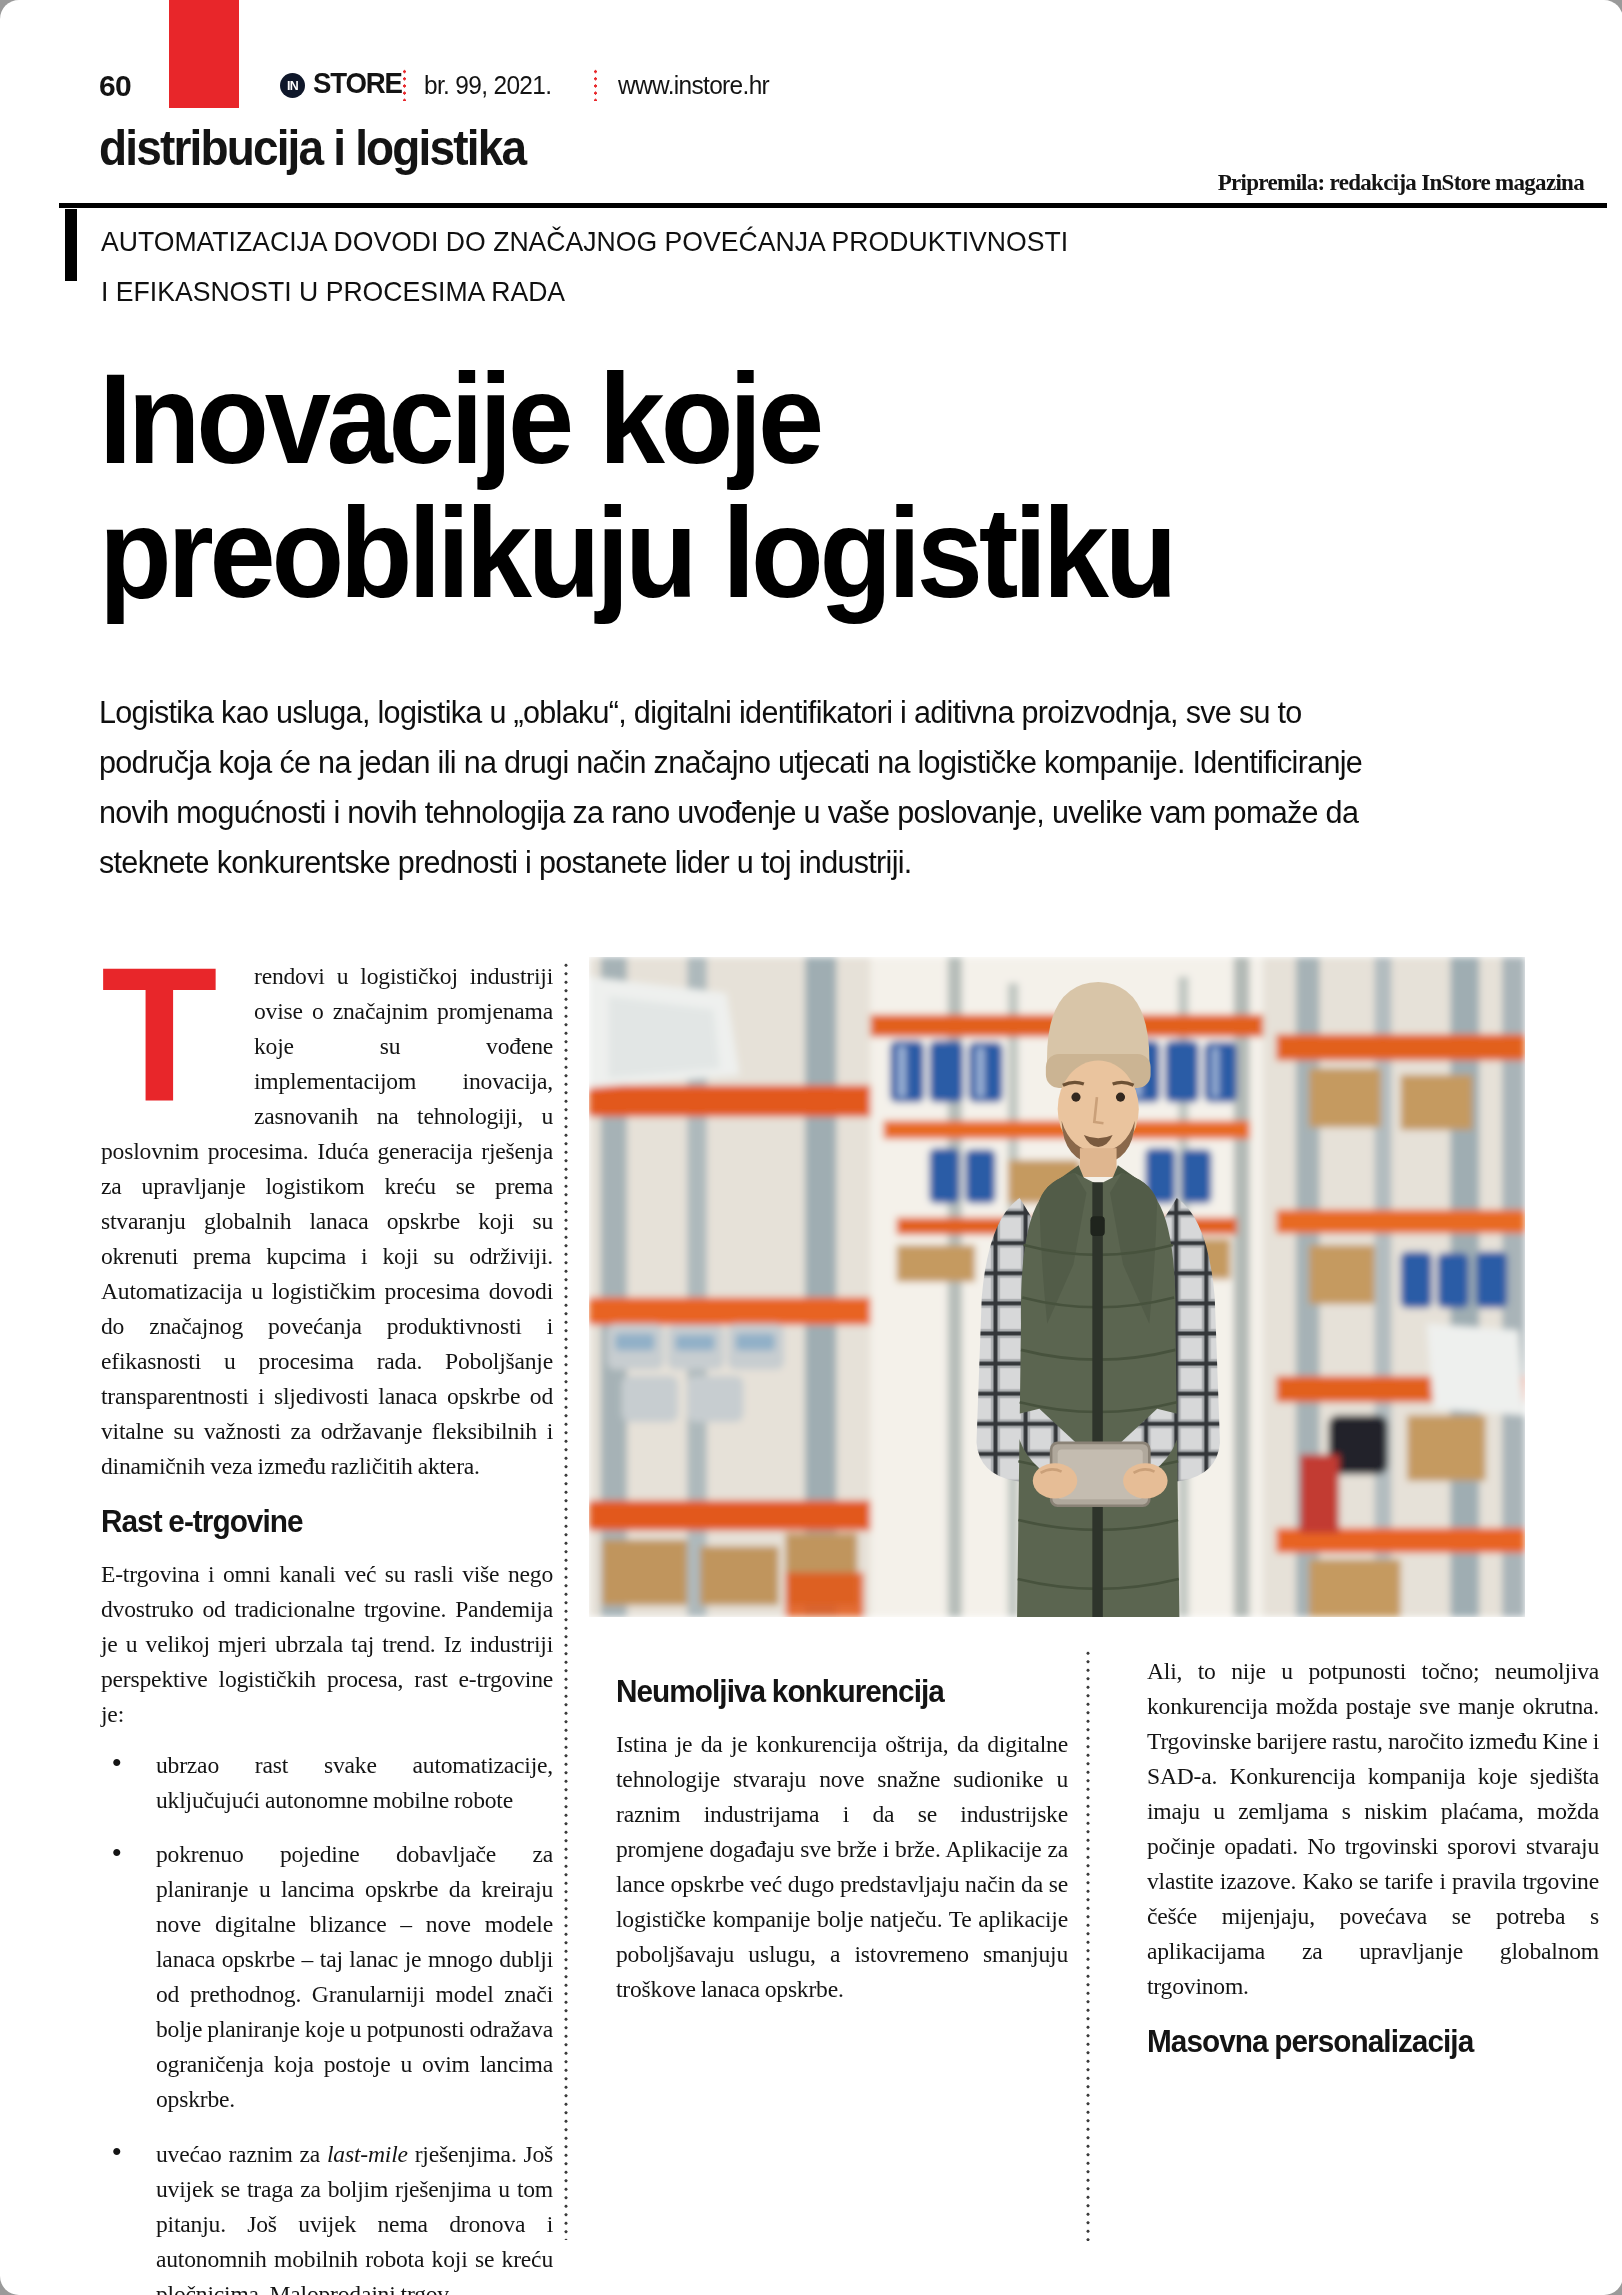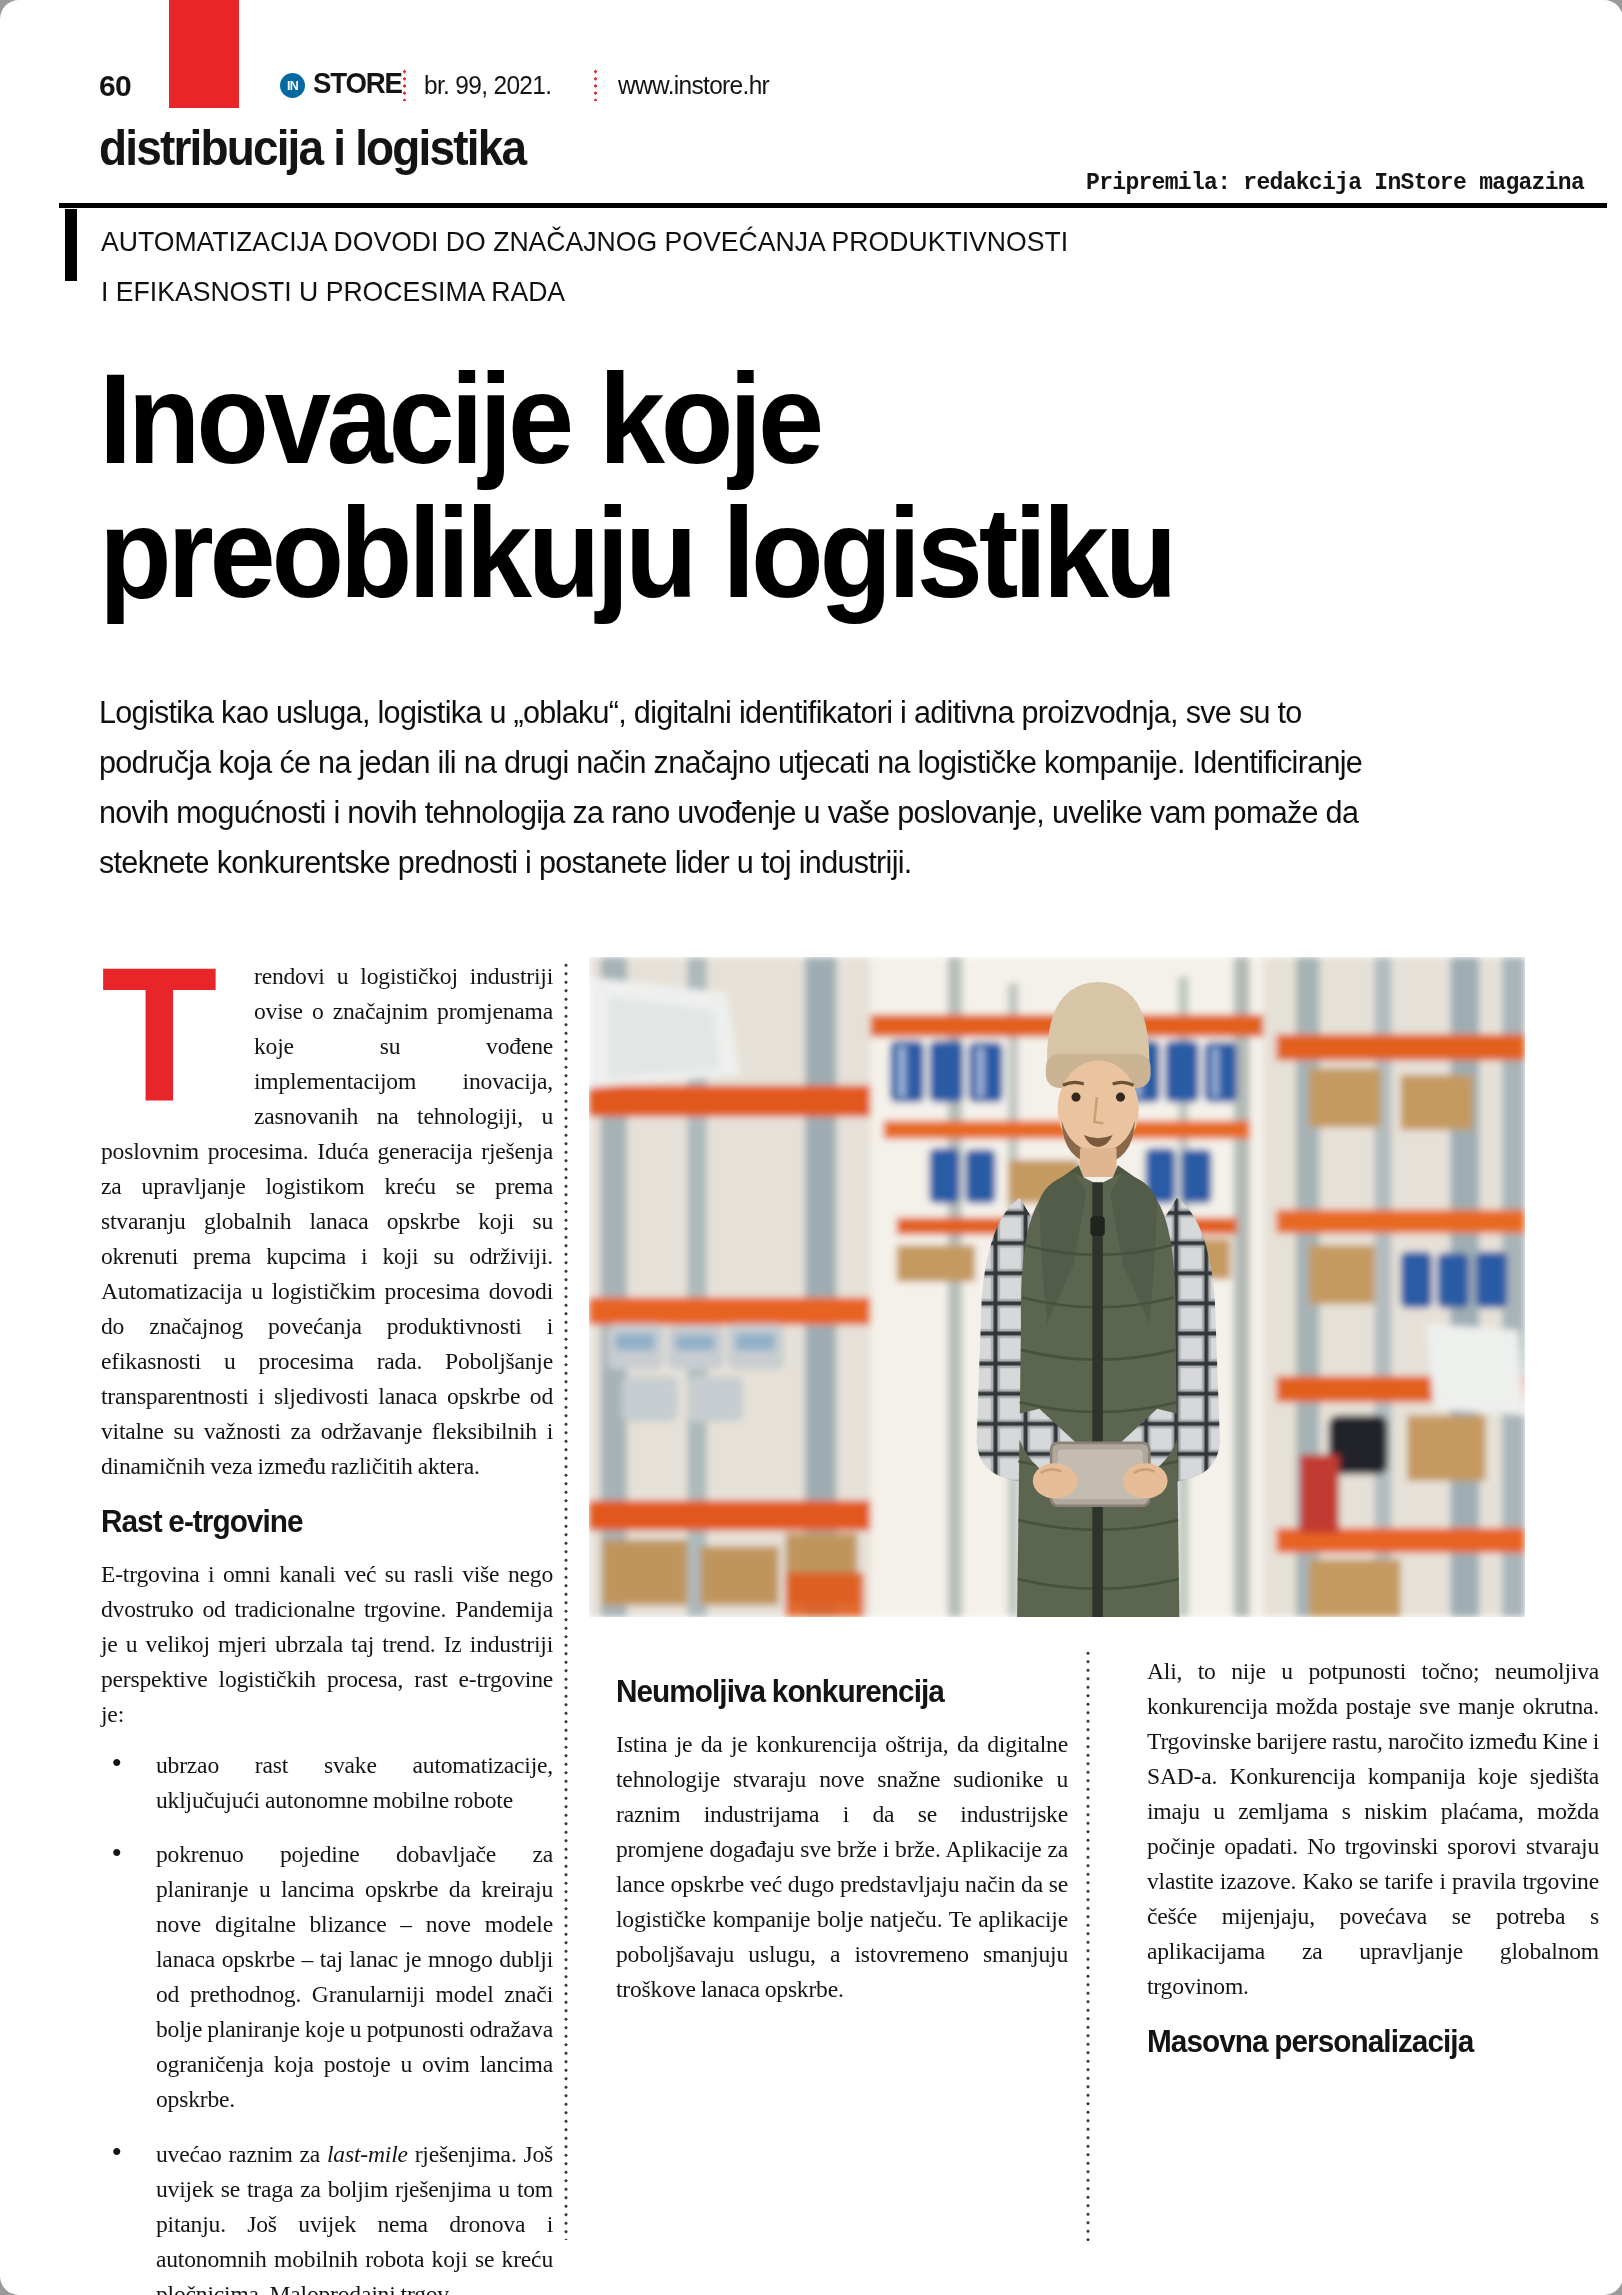--- a/index.html
+++ b/index.html
@@ -8,35 +8,35 @@
     font-family:"Liberation Serif","DejaVu Serif",serif; color:#141414;
     overflow:hidden; margin:0 auto;border-radius:19px;
   }
   .abs { position:absolute; }
 
   
   .page-number { left:99px; top:69px; font-family:"Liberation Sans",sans-serif;
     font-weight:700; font-size:30px; letter-spacing:-0.7px; }
   .red-block { left:169px; top:0; width:70px; height:108px; background:#e8262a; }
   .logo-in-circle { left:280px; top:73px; width:25px; height:25px; border-radius:50%;
-    background:#0369a1; color:#fff; font-family:"Liberation Sans",sans-serif; font-weight:700;
+    background:#0f172a; color:#fff; font-family:"Liberation Sans",sans-serif; font-weight:700;
     font-size:12.4px; display:flex; align-items:center; justify-content:center; letter-spacing:-0.7px; }
   .logo-store { left:313px; top:66px; font-family:"Liberation Sans",sans-serif;
     font-weight:700; font-size:30px; letter-spacing:-1.3px; transform:scaleX(.92); transform-origin:left; }
   .red-dotted-v { width:3.3px; background-image:radial-gradient(circle,#e8262a 1.3px,transparent 1.7px);
     background-size:100% 7.2px; background-repeat:repeat-y; }
   .sep1 { left:403px; top:68px; height:33px; }
   .sep2 { left:594px; top:68px; height:33px; }
   .issue-text { left:424px; top:70px; font-family:"Liberation Sans",sans-serif;
     font-weight:400; font-size:26px; letter-spacing:-0.7px; transform:scaleX(.94); transform-origin:left; }
   .website-text { left:618px; top:70px; font-family:"Liberation Sans",sans-serif;
     font-weight:400; font-size:26px; letter-spacing:-0.7px; transform:scaleX(.94); transform-origin:left; }
   .section-title { left:99px; top:119px; font-family:"Liberation Sans",sans-serif;
     font-weight:700; font-size:50px; letter-spacing:-2px; transform:scaleX(.92); transform-origin:left; }
-  .credit { right:39px; top:170px; font-family:Liberation Mono, monospace;
+  .credit { right:39px; top:170px; font-family:Liberation Serif, serif;
     font-weight:700; font-size:23px; letter-spacing:-0.7px; }
   .header-rule { left:59px; top:203px; width:1548px; height:4.6px; background:#000; }
 
   
   .kicker-bar { left:65px; top:209px; width:12.4px; height:72px; background:#000; }
   .kicker { left:101px; top:217px; font-family:"Liberation Sans",sans-serif;
     font-weight:400; font-size:28px; line-height:50px; letter-spacing:0px; color:#101010;
     transform:scaleX(.95); transform-origin:left top; white-space:nowrap; }
 
   

